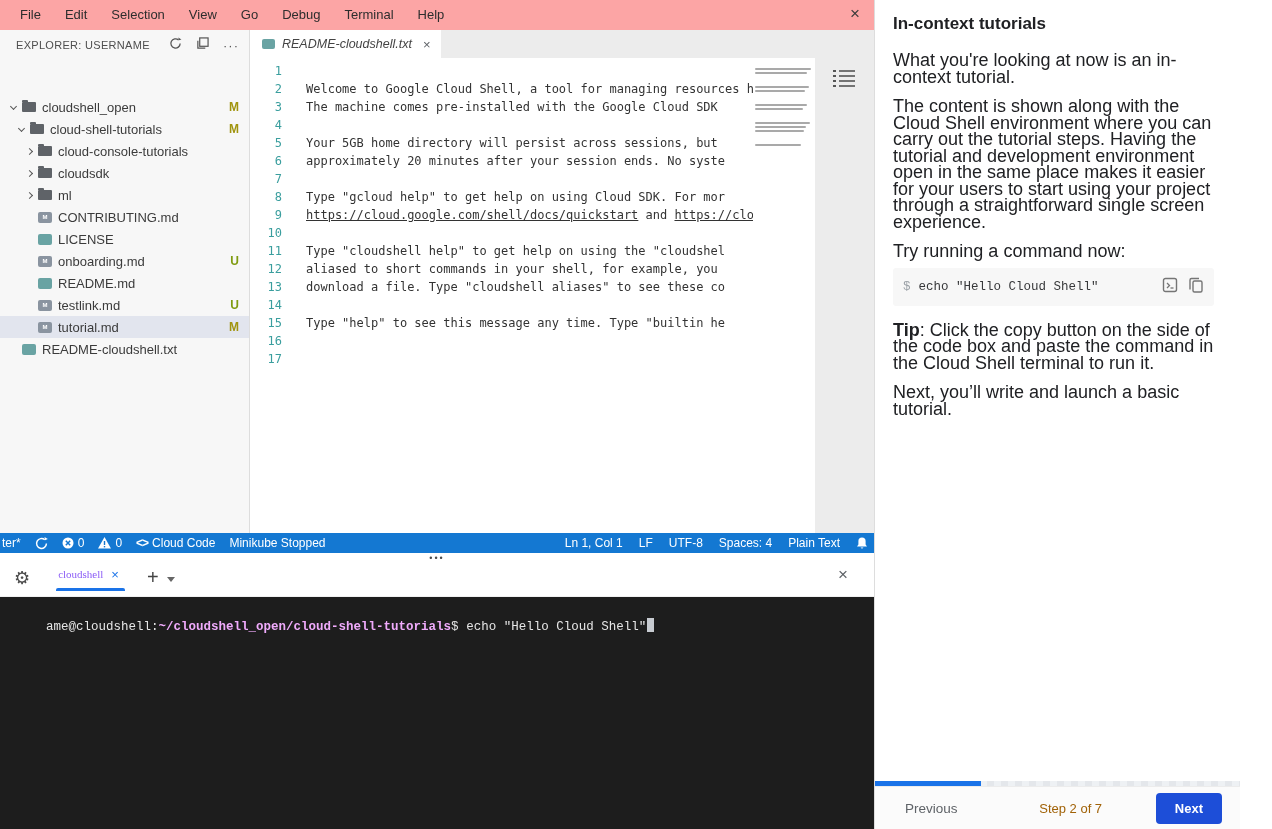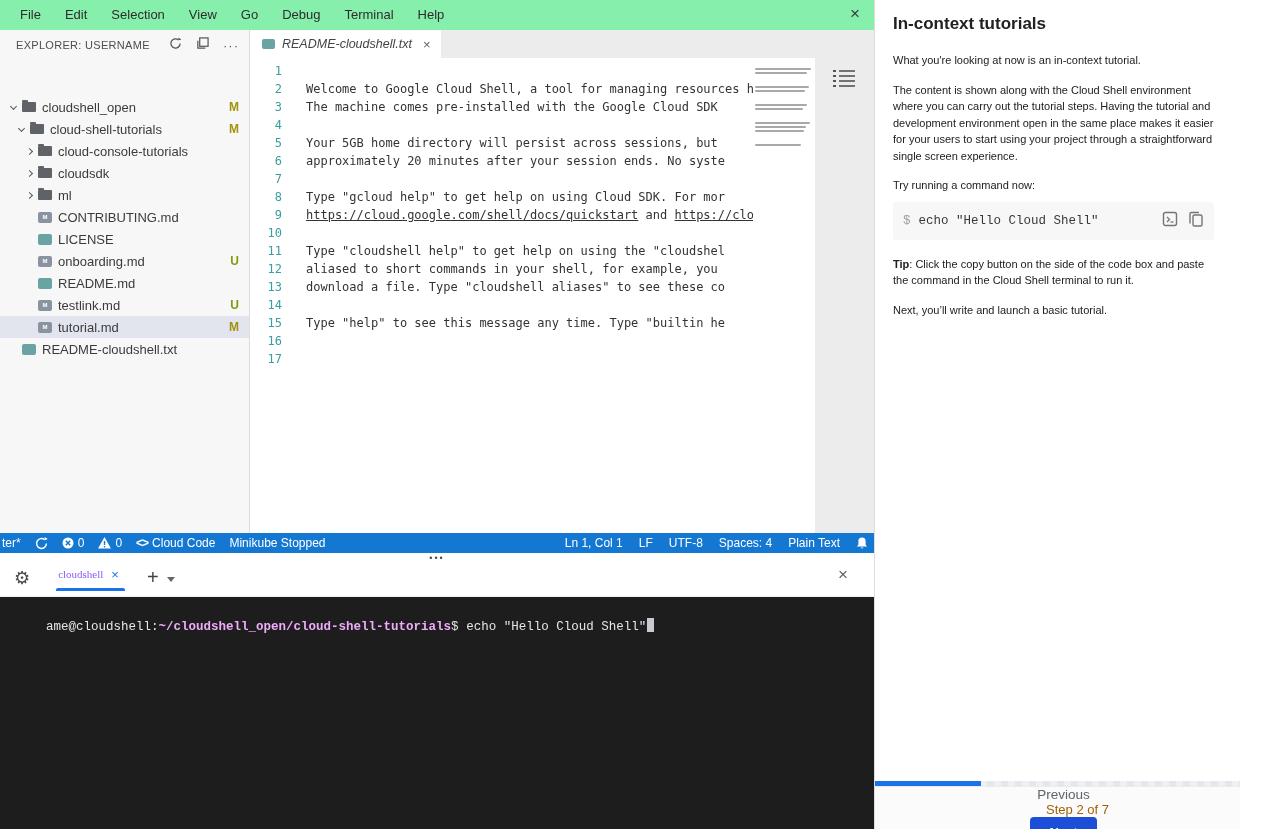--- a/index.html
+++ b/index.html
@@ -2,21 +2,21 @@
 <html><head>
 <meta charset="utf-8">
 <style>
   * { margin:0; padding:0; box-sizing:border-box; }
   html,body { width:1272px; height:829px; overflow:hidden; font-family:"Liberation Sans",sans-serif; background:#fff; }
   .app { display:flex; width:1272px; height:829px; }
 
   
   .workspace { width:874px; display:flex; flex-direction:column; }
 
-  .menubar { height:30px; background:#86efac; display:flex; align-items:center; padding-left:8px; position:relative; flex:none; }
+  .menubar { height:30px; background:#fca5a5; display:flex; align-items:center; padding-left:8px; position:relative; flex:none; }
   .menubar .mi { font-size:13px; color:#2d2d2d; padding:0 12px; height:30px; line-height:30px; cursor:default; }
   .menubar .win-close { position:absolute; right:14px; top:4px; font-size:17px; color:#3c3c3c; }
 
   .mainrow { height:503px; display:flex; flex:none; }
 
   
   .explorer { width:250px; background:#f7f7f7; border-right:1px solid #ddd; display:flex; flex-direction:column;gap:32px; }
   .exp-header { height:30px; display:flex; align-items:center; padding:0 10px 0 16px; }
   .exp-title { font-size:11px; color:#4e4e4e; letter-spacing:.3px; flex:1; }
   .exp-icons { display:flex; align-items:center; gap:14px; color:#555; }
@@ -79,29 +79,29 @@
 
   
   .terminal { flex:1; background:#1d1d1d; font-family:"Liberation Mono",monospace; font-size:12.5px; padding:7px 0 0 1px; color:#e6e6e6; white-space:pre; }
   .t-path { color:#f0abfc; font-weight:bold; }
   .t-cursor { display:inline-block; width:7px; height:14px; background:#c7cbd1; vertical-align:-2px; margin-left:1px; }
 
   
   .tutorial { width:366px; border-left:1px solid #ddd; display:flex; flex-direction:column; background:#fff; }
   .tut-scroll { flex:1; padding:14px 26px 0 18px; overflow:hidden; }
   .tut-title { font-size:17px; font-weight:bold; color:#202124; margin-bottom:18px; }
-  .tut-p { font-size:11px; color:#202124; line-height:16.5px; margin-bottom:13px; }
+  .tut-p { font-size:18px; color:#202124; line-height:16.5px; margin-bottom:13px; }
   .codebox { background:#f7f7f7; border-radius:3px; display:flex; align-items:center; padding:9px 10px; margin:6px 0 16px 0; }
   .codebox .dollar { color:#9aa0a6; font-family:"Liberation Mono",monospace; font-size:12.5px; margin-right:8px; }
   .codebox .cmd { flex:1; font-family:"Liberation Mono",monospace; font-size:12.5px; color:#37383a; }
   .codebox .cb-icons { display:flex; gap:10px; color:#757575; }
   .tut-footer { flex:none; }
   .progress { height:5px; background:repeating-linear-gradient(90deg,#e4e7eb 0 7px,#eef1f4 7px 14px); }
   .progress-fill { height:5px; background:#1a73e8; }
-  .footer-row { height:43px; background:#fbfbfb; border-top:1px solid #ececec; display:flex; align-items:center; padding:0 18px 0 30px;flex-direction:column; }
+  .footer-row { height:43px; background:#fbfbfb; border-top:1px solid #ececec; display:flex; align-items:center; padding:0 18px 0 30px; }
   .prev-btn { font-size:13.5px; color:#5f6368; }
   .step-label { flex:1; text-align:center; font-size:13px; color:#a16207; padding-left:28px; }
   .next-btn { background:#1d4ed8; color:#fff; font-size:13px; font-weight:bold; border:none; border-radius:4px; padding:8px 19px; }
 </style>
 </head>
 <body>
 
 <div class="app">
 
   <div class="workspace">

